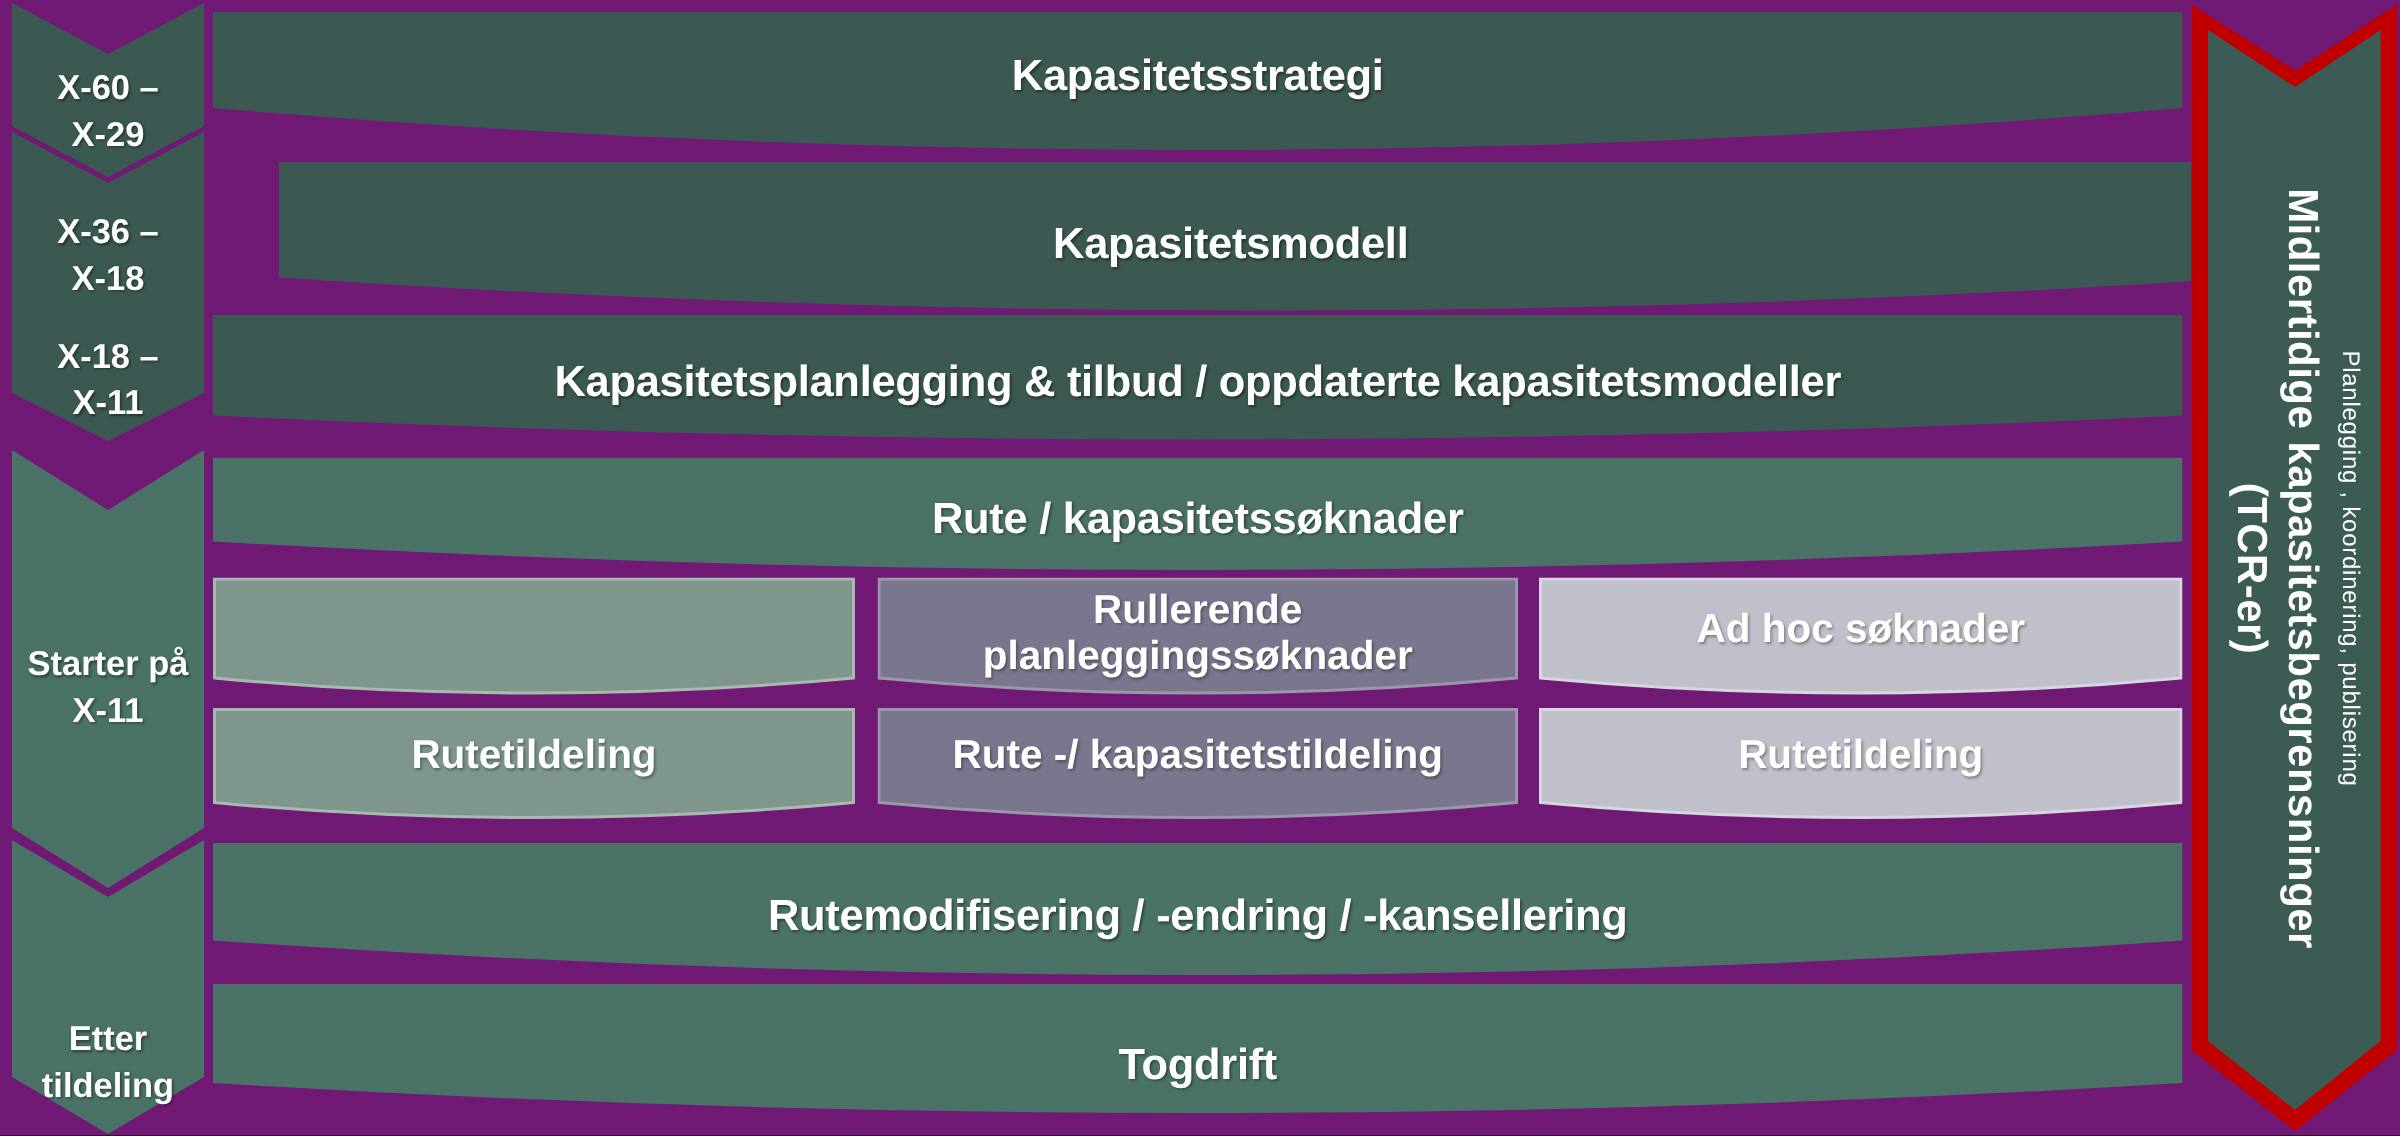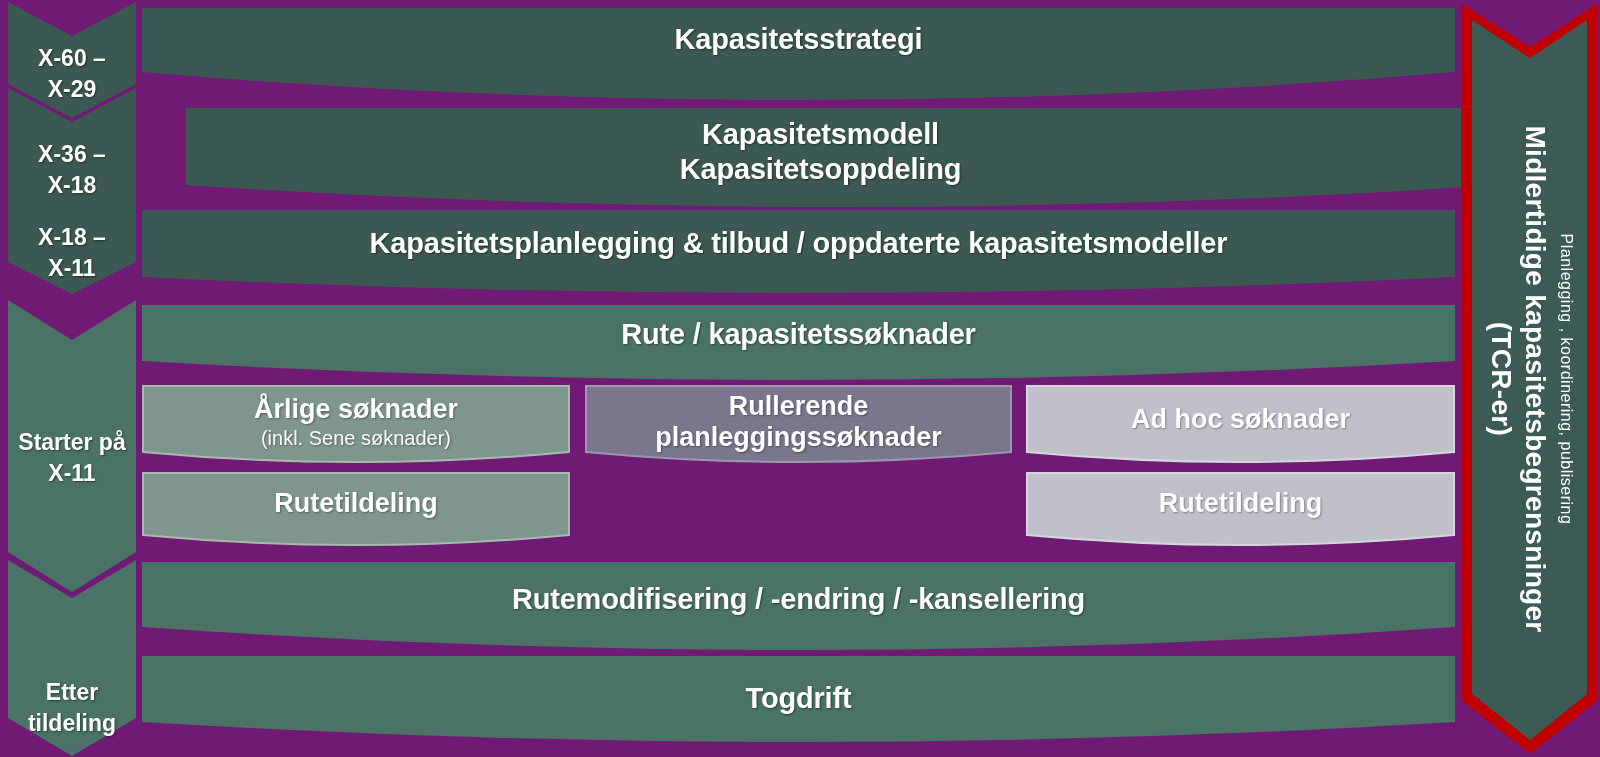--- a/index.html
+++ b/index.html
@@ -16,21 +16,21 @@
     display:flex;flex-direction:column;align-items:center;justify-content:center;
     font-weight:bold;font-size:23px;line-height:1.35;text-align:center;
     text-shadow:1px 1px 2px rgba(0,0,0,.45);
   }
   .chev-dark{fill:#3B5952;}
   .chev-teal{fill:#4A7266;}
 
   
   .band{position:absolute;left:142px;width:1313px;}
   .band .label{
-    position:absolute;left:0;top:0;width:100%;
+    position:absolute;left:0;top:12px;width:100%;
     display:flex;flex-direction:column;align-items:center;justify-content:center;
     font-weight:bold;font-size:29px;line-height:1.22;text-align:center;
     text-shadow:1px 1px 2px rgba(0,0,0,.45);letter-spacing:-0.2px;
   }
   .band-dark{fill:#3B5952;}
   .band-teal{fill:#4A7266;}
 
   
   .wbox{position:absolute;}
   .wbox .label{
@@ -117,21 +117,20 @@
       <span>Kapasitetsstrategi</span>
     </div>
   </div>
 
   <div class="band" style="top:108px;padding-left:44px;">
     <svg width="1313" height="104" viewBox="0 0 1313 104">
       <path class="band-dark" d="M0,0 H1313 V77 Q656,121 0,77 Z"></path>
     </svg>
     <div class="label" style="height:88px;">
       <span>Kapasitetsmodell</span>
-      <span>Kapasitetsoppdeling</span>
     </div>
   </div>
 
   <div class="band" style="top:210px;">
     <svg width="1313" height="88" viewBox="0 0 1313 88">
       <path class="band-dark" d="M0,0 H1313 V67 Q656,99 0,67 Z"></path>
     </svg>
     <div class="label" style="height:67px;">
       <span>Kapasitetsplanlegging &amp; tilbud / oppdaterte kapasitetsmodeller</span>
     </div>
@@ -143,24 +142,20 @@
     </svg>
     <div class="label" style="height:60px;">
       <span>Rute / kapasitetssøknader</span>
     </div>
   </div>
 
   <div class="wbox" style="left:142px;top:385px;width:428px;">
     <svg width="428" height="92" viewBox="0 0 428 92">
       <path class="fill-sage" d="M1,1 H427 V67 Q214,87 1,67 Z"></path>
     </svg>
-    <div class="label" style="height:74px;">
-      <span>Årlige søknader</span>
-      <span class="sub">(inkl. Sene søknader)</span>
-    </div>
   </div>
 
   <div class="wbox" style="left:585px;top:385px;width:427px;">
     <svg width="427" height="92" viewBox="0 0 427 92">
       <path class="fill-purple" d="M1,1 H426 V67 Q213,87 1,67 Z"></path>
     </svg>
     <div class="label" style="height:74px;padding:0 30px;box-sizing:border-box;">
       <span>Rullerende planleggingssøknader</span>
     </div>
   </div>
@@ -176,20 +171,28 @@
 
   <div class="wbox" style="left:142px;top:472px;width:428px;">
     <svg width="428" height="88" viewBox="0 0 428 88">
       <path class="fill-sage" d="M1,1 H427 V63 Q214,83 1,63 Z"></path>
     </svg>
     <div class="label" style="height:64px;">
       <span>Rutetildeling</span>
     </div>
   </div>
 
+  <div class="wbox" style="left:585px;top:472px;width:427px;">
+    <svg width="427" height="88" viewBox="0 0 427 88">
+      <path class="fill-purple" d="M1,1 H426 V63 Q213,83 1,63 Z"></path>
+    </svg>
+    <div class="label" style="height:64px;">
+      <span>Rute -/ kapasitetstildeling</span>
+    </div>
+  </div>
 
   <div class="wbox" style="left:1026px;top:472px;width:429px;">
     <svg width="429" height="88" viewBox="0 0 429 88">
       <path class="fill-lav" d="M1,1 H428 V63 Q214,83 1,63 Z"></path>
     </svg>
     <div class="label" style="height:64px;">
       <span>Rutetildeling</span>
     </div>
   </div>
 

